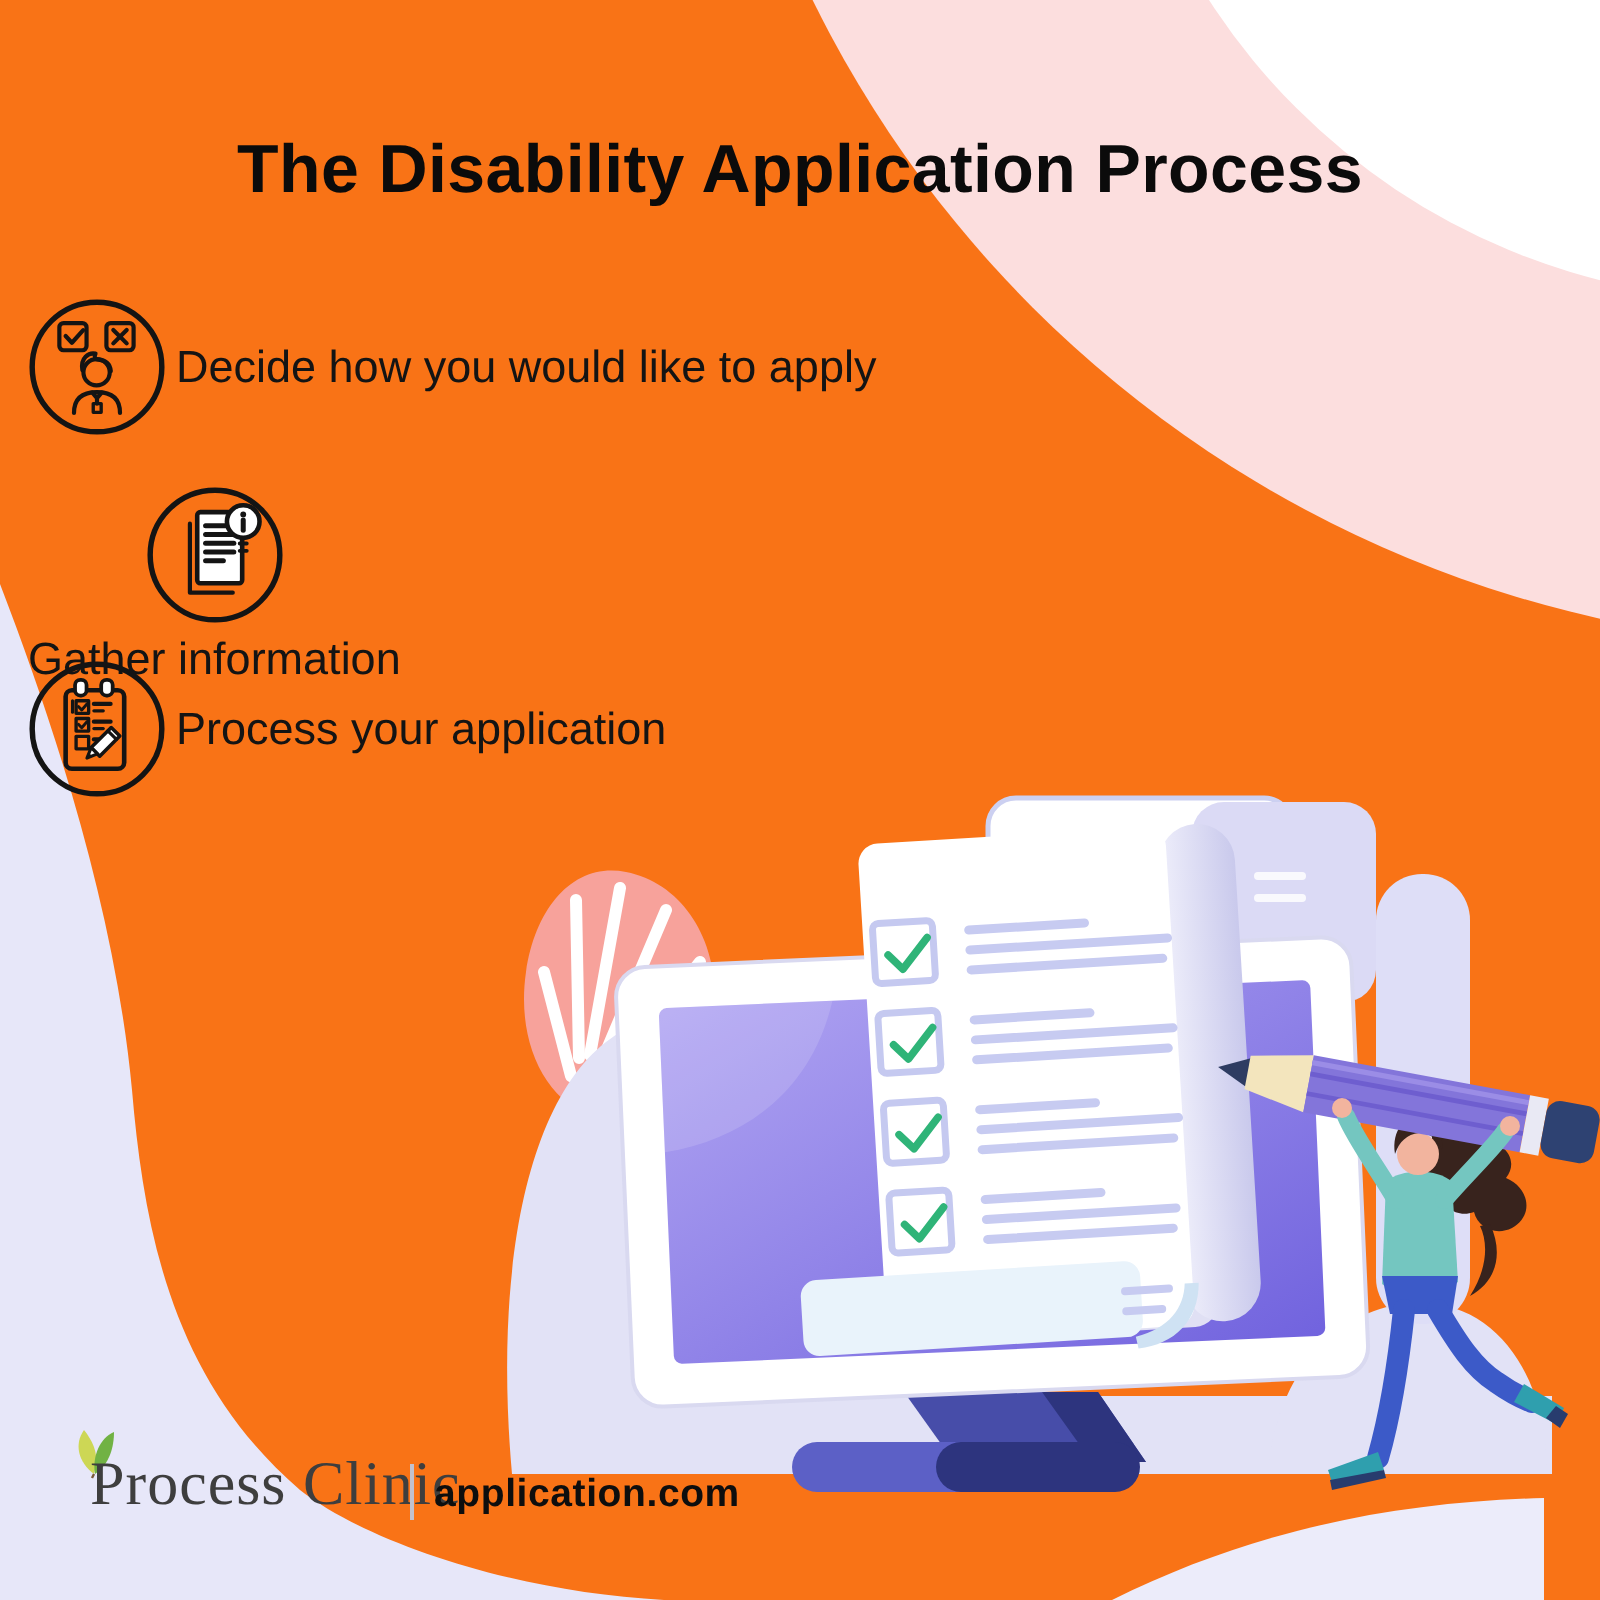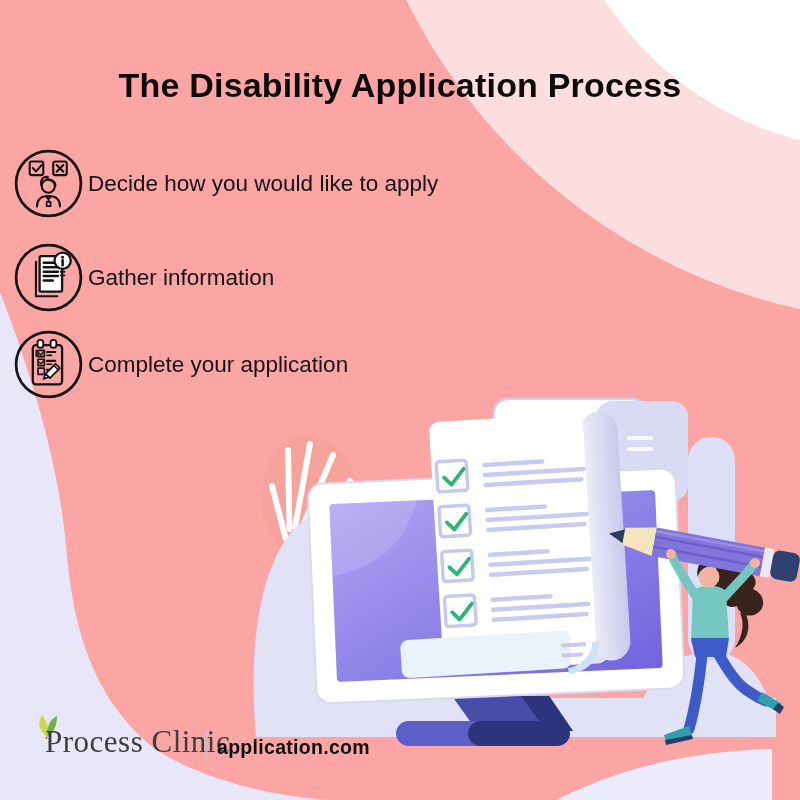--- a/index.html
+++ b/index.html
@@ -1,22 +1,22 @@
 <!DOCTYPE html>
 <html><head>
 <meta charset="utf-8">
 <style>
   html,body{margin:0;padding:0;background:#fff;}
-  .canvas{position:relative;width:800px;height:800px;background:#fca5a5;overflow:hidden;
+  .canvas{position:relative;width:800px;height:800px;background:#f97316;overflow:hidden;
           font-family:"Liberation Sans",sans-serif;}
   .bg-art{position:absolute;left:0;top:0;width:800px;height:800px;}
   .page-title{position:absolute;top:66px;left:0;width:100%;margin:0;text-align:center;
               font-size:34px;font-weight:bold;color:#0b0b0b;letter-spacing:.2px;}
   .step{position:absolute;left:14px;display:flex;align-items:center;gap:5px;}
-  .step-1{top:149px;} .step-2{top:243px;} .step-3{top:330px;}
+  .step-1{top:149px;} .step-2{top:243px;flex-direction:column;} .step-3{top:330px;}
   .step .icon{width:69px;height:69px;flex:0 0 auto;}
   .step-label{font-size:22.5px;color:#141414;white-space:nowrap;}
   .footer-leaf{position:absolute;left:36px;top:712px;width:24px;height:28px;}
   .brand-name{position:absolute;left:45px;top:724px;font-family:"Liberation Serif",serif;
               font-size:31px;color:#3e3e3e;letter-spacing:.5px;}
   .footer-divider{position:absolute;left:205px;top:732px;width:2px;height:28px;background:#c2c2cf;}
   .website{position:absolute;left:217px;top:736px;font-size:19.5px;font-weight:bold;
            color:#0e0e0e;letter-spacing:.3px;}
 </style>
 </head>
@@ -227,21 +227,21 @@
       <path d="M24.2,30.8 l1.5,1.6 l2.6,-3" stroke-width="1.4"></path>
       <path d="M31.5,29.5 h8" stroke-width="2"></path>
         <path d="M31.5,32.8 h4.5" stroke-width="1.5"></path>
       <rect x="23" y="36.5" width="6" height="6" stroke-width="1.6"></rect>
       <path d="M31.5,38 h8" stroke-width="2"></path>
       <path d="M30.2,41.9 L39.8,32.3 L43.9,36.4 L34.3,46 Z" fill="#fff" stroke-width="1.7"></path>
       <path d="M30.2,41.9 L28.2,46.9 L33.2,44.9 Z" fill="#fff" stroke-width="1.5"></path>
       <path d="M28.2,46.9 l1,-2.4 l1.5,1.5 Z" fill="#141414" stroke="none"></path>
       <path d="M38.2,33.9 L42.3,38" stroke-width="1.5"></path>
     </svg>
-    <span class="step-label">Complete your application</span>
+    <span class="step-label">Process your application</span>
   </div>
 
   <svg class="footer-leaf" viewBox="0 0 24 26">
     <path d="M11,24 C3,18 1,9 6,2 C10,7 13,13 12,20 Z" fill="#cdd755"></path>
     <path d="M11.5,24 C10,15 14,6 21,3 C21,10 19,19 11.5,24 Z" fill="#71b244"></path>
     <path d="M11,24 L10,26" stroke="#7a5a3a" stroke-width="1.2"></path>
   </svg>
   <span class="brand-name">Process Clinic</span>
   <div class="footer-divider"></div>
   <span class="website">application.com</span>

